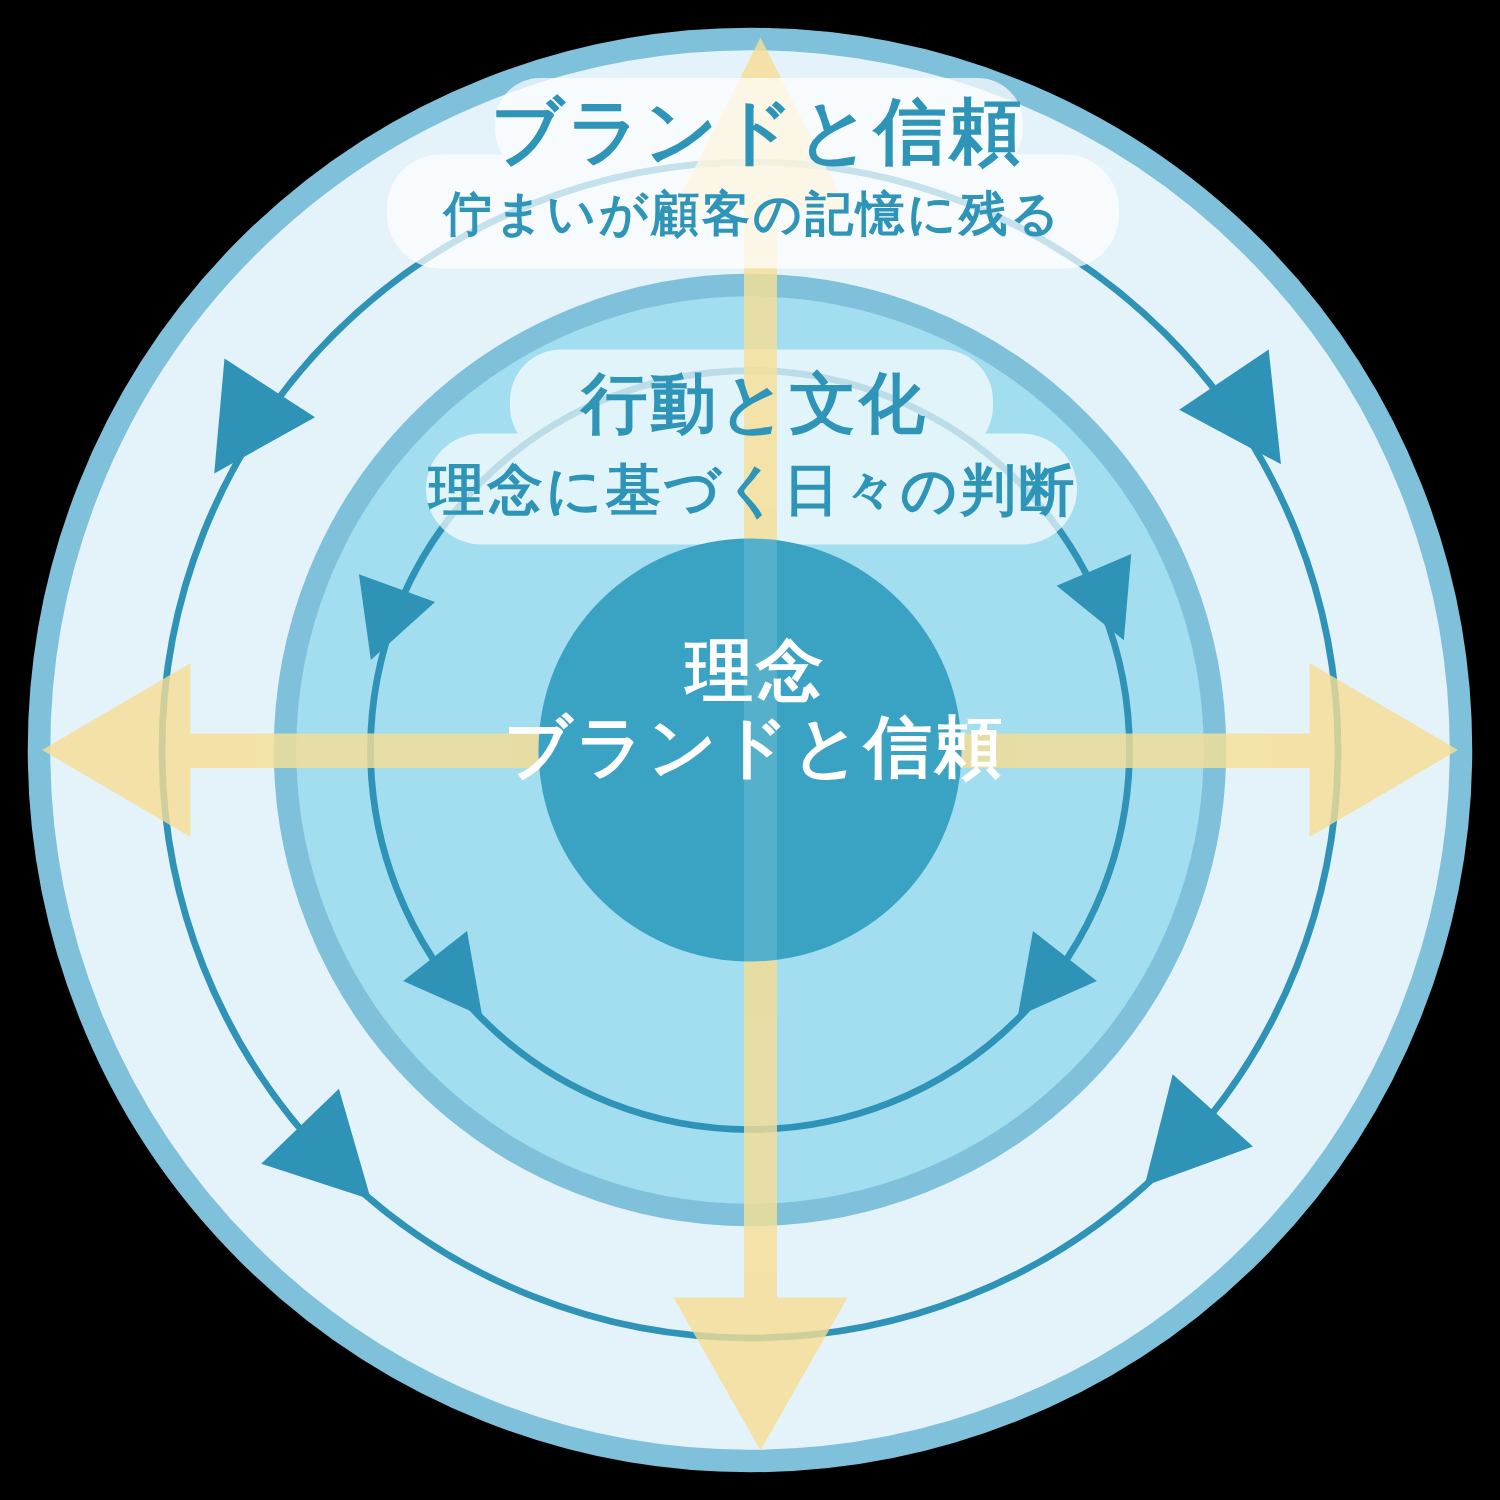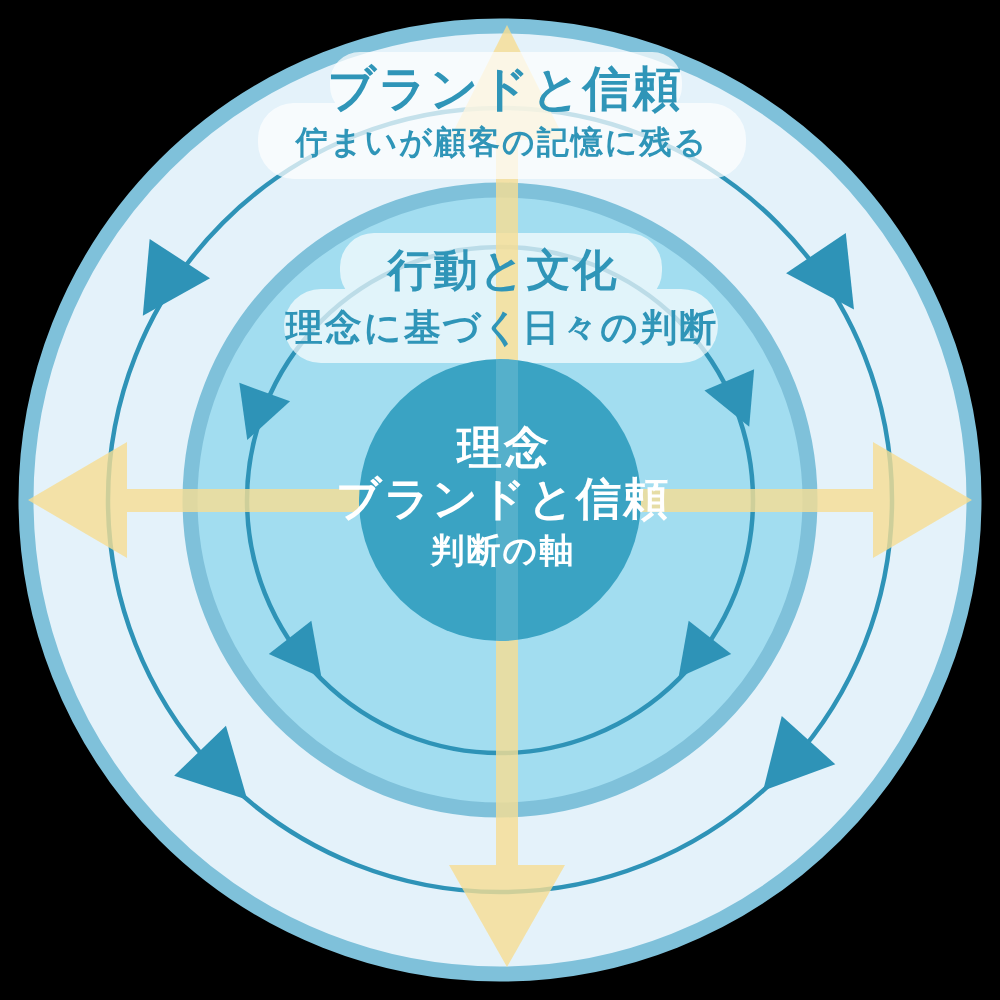--- a/index.html
+++ b/index.html
@@ -98,15 +98,14 @@
   </svg>
 
   <div class="label outer-title">ブランドと信頼</div>
   <div class="label outer-subtitle">佇まいが顧客の記憶に残る</div>
 
   <div class="label mid-title">行動と文化</div>
   <div class="label mid-subtitle">理念に基づく日々の判断</div>
 
   <div class="label center-line1">理念</div>
   <div class="label center-line2">ブランドと信頼</div>
-  <div class="label center-line3">判断の軸</div>
 
 </div>
 
 </body></html>

